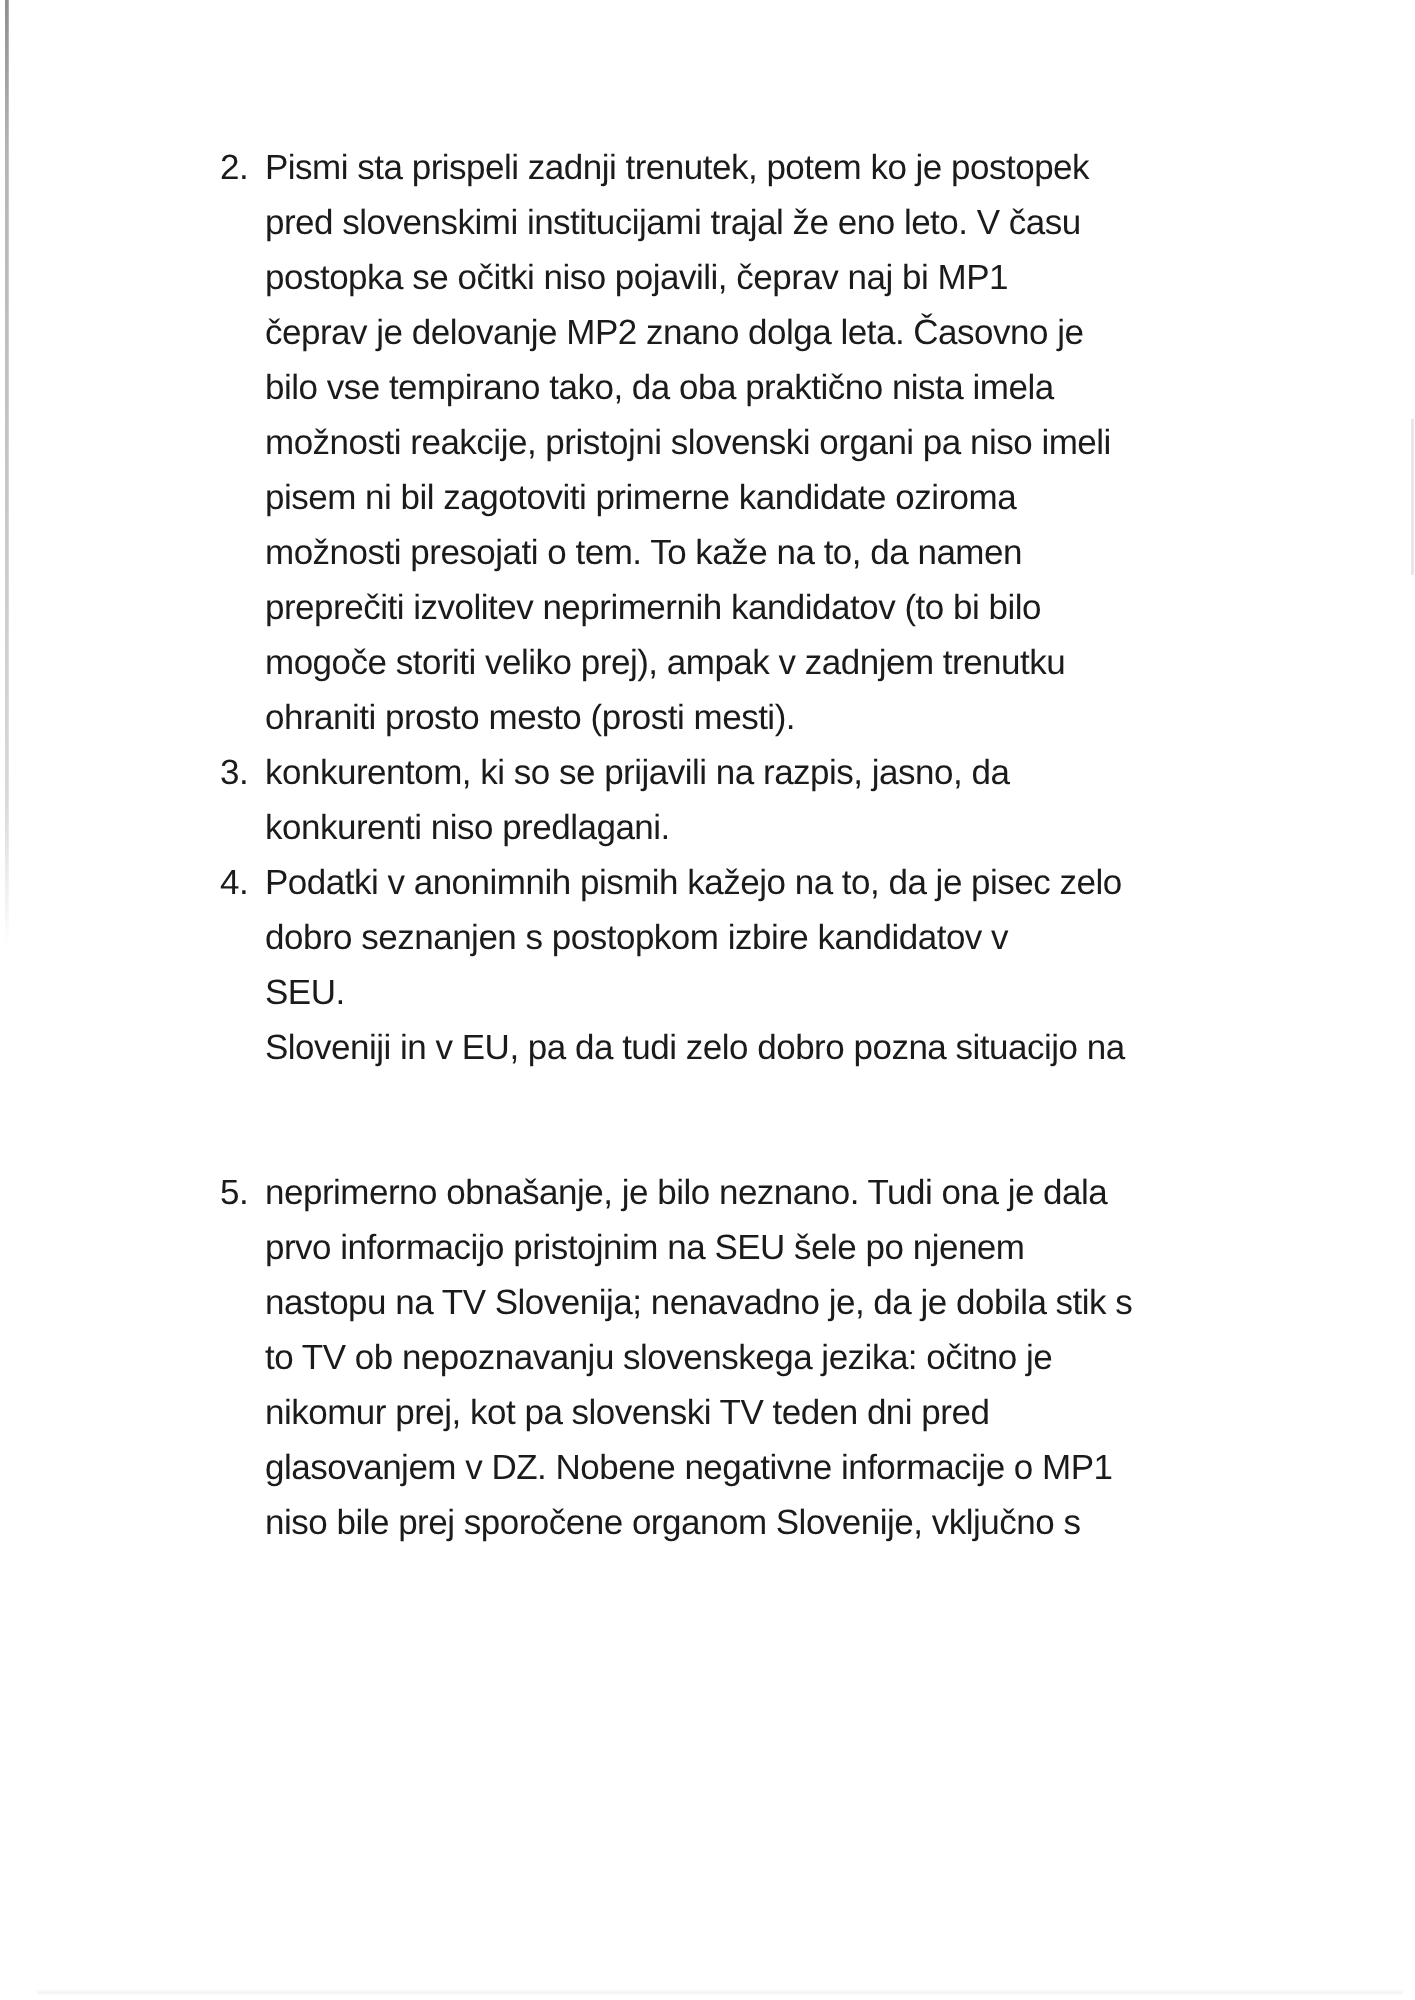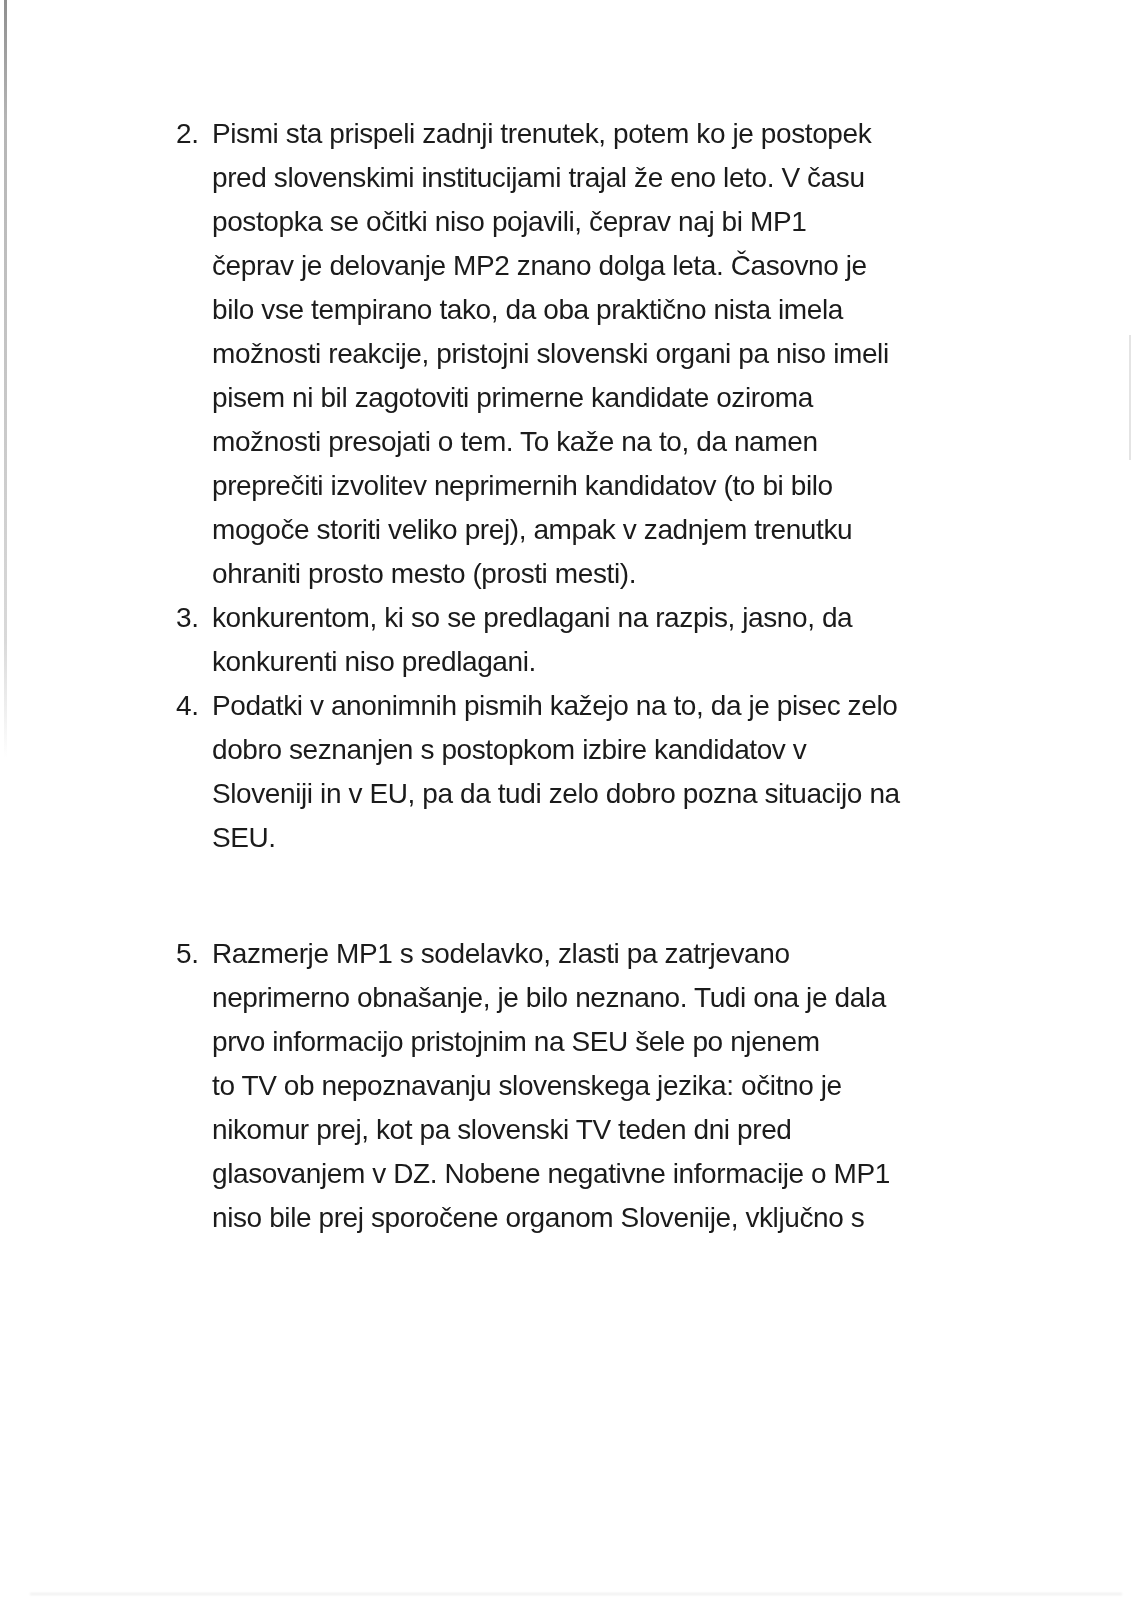--- a/index.html
+++ b/index.html
@@ -80,41 +80,41 @@
           <div class="line">možnosti presojati o tem. To kaže na to, da namen</div>
           <div class="line">preprečiti izvolitev neprimernih kandidatov (to bi bilo</div>
           <div class="line">mogoče storiti veliko prej), ampak v zadnjem trenutku</div>
           <div class="line">ohraniti prosto mesto (prosti mesti).</div>
         </div>
     </div>
 
     <div class="item">
       <span class="num">3.</span>
       <div class="body">
-          <div class="line">konkurentom, ki so se predlagani na razpis, jasno, da</div>
+          <div class="line">konkurentom, ki so se prijavili na razpis, jasno, da</div>
           <div class="line">konkurenti niso predlagani.</div>
         </div>
     </div>
 
     <div class="item">
       <span class="num">4.</span>
       <div class="body">
           <div class="line">Podatki v anonimnih pismih kažejo na to, da je pisec zelo</div>
           <div class="line">dobro seznanjen s postopkom izbire kandidatov v</div>
+          <div class="line">SEU.</div>
           <div class="line">Sloveniji in v EU, pa da tudi zelo dobro pozna situacijo na</div>
-          <div class="line">SEU.</div>
         </div>
     </div>
 
     <div class="item gap">
       <span class="num">5.</span>
       <div class="body">
-          <div class="line">Razmerje MP1 s sodelavko, zlasti pa zatrjevano</div>
           <div class="line">neprimerno obnašanje, je bilo neznano. Tudi ona je dala</div>
           <div class="line">prvo informacijo pristojnim na SEU šele po njenem</div>
+          <div class="line">nastopu na TV Slovenija; nenavadno je, da je dobila stik s</div>
           <div class="line">to TV ob nepoznavanju slovenskega jezika: očitno je</div>
           <div class="line">nikomur prej, kot pa slovenski TV teden dni pred</div>
           <div class="line">glasovanjem v DZ. Nobene negativne informacije o MP1</div>
           <div class="line">niso bile prej sporočene organom Slovenije, vključno s</div>
         </div>
     </div>
   </div>
 
 </div>
 

